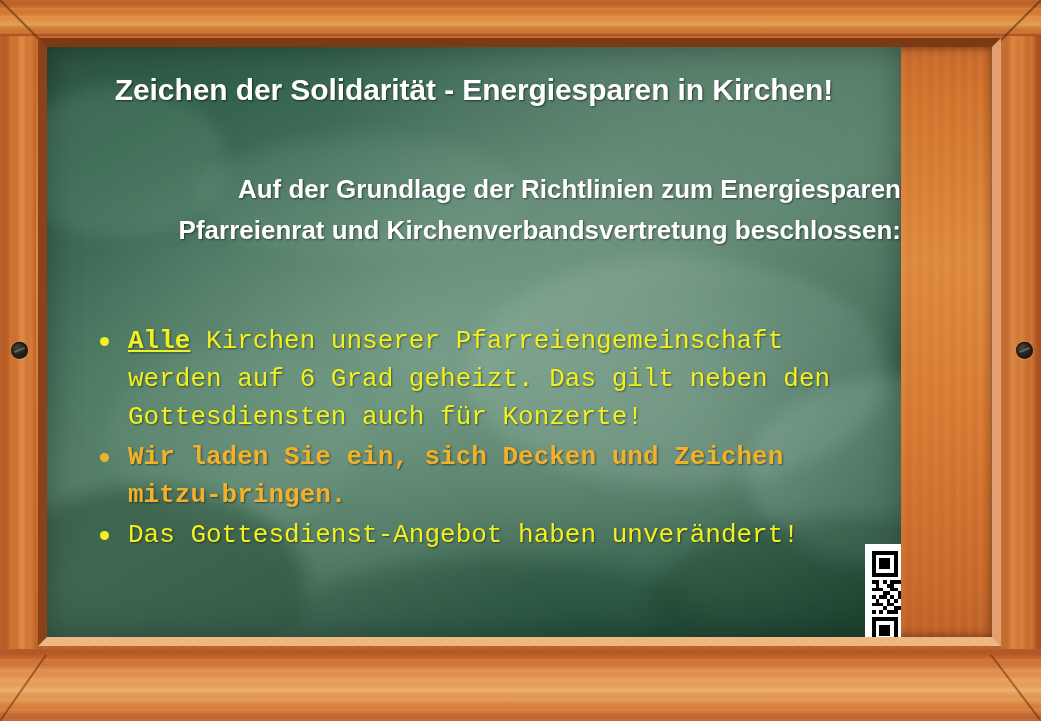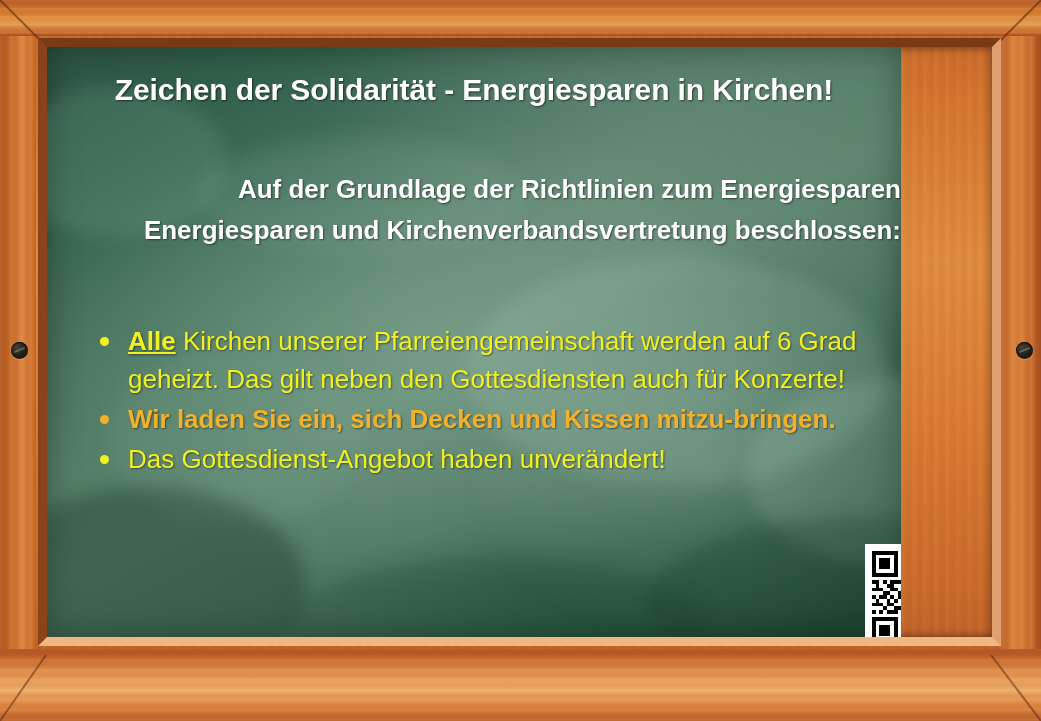--- a/index.html
+++ b/index.html
@@ -163,20 +163,21 @@
     line-height: 41px;
     text-shadow: 1px 1px 2px rgba(0,0,0,0.5);
   }
   .subtitle div { white-space: nowrap; }
 
   .bullets {
     position: absolute;
     left: 45px;
     top: 275px;
     right: 25px;
+    font-family: Liberation Mono, monospace;
   }
   .bullet {
     position: relative;
     padding-left: 36px;
     margin-bottom: 2px;
     font-size: 26px;
     line-height: 38px;
     text-shadow: 1px 1px 2px rgba(0,0,0,0.45);
   }
   .bullet .dot {
@@ -271,31 +272,31 @@
     <div class="smudge" style="left:-60px;  top:440px; width:320px; height:200px; background:rgba(20,55,38,0.38);"></div>
     <div class="smudge" style="left:600px;  top:470px; width:420px; height:180px; background:rgba(22,58,40,0.30);"></div>
     <div class="smudge" style="left:240px;  top:510px; width:420px; height:140px; background:rgba(25,62,44,0.26);"></div>
 
     <div class="board-content">
 
       <div class="title">Zeichen der Solidarität - Energiesparen in Kirchen!</div>
 
       <div class="subtitle">
         <div>Auf der Grundlage der Richtlinien zum Energiesparen</div>
-        <div>Energiesparen und Kirchenverbandsvertretung beschlossen:</div>
+        <div>Pfarreienrat und Kirchenverbandsvertretung beschlossen:</div>
       </div>
 
       <div class="bullets">
 
         <div class="bullet b-yellow">
           <span class="dot"></span><span class="b-strong">Alle</span><span> Kirchen unserer Pfarreiengemeinschaft werden auf 6 Grad geheizt. Das gilt neben den Gottesdiensten auch für Konzerte!</span>
         </div>
 
         <div class="bullet b-amber">
-          <span class="dot"></span><span>Wir laden Sie ein, sich Decken und Kissen mitzu-bringen.</span>
+          <span class="dot"></span><span>Wir laden Sie ein, sich Decken und Zeichen mitzu-bringen.</span>
         </div>
 
         <div class="bullet b-yellow">
           <span class="dot"></span><span>Das Gottesdienst-Angebot haben unverändert!</span>
         </div>
 
       </div>
 
       <div class="qr-wrap">
         <svg id="qr-svg" viewBox="0 0 25 25" shape-rendering="crispEdges">

